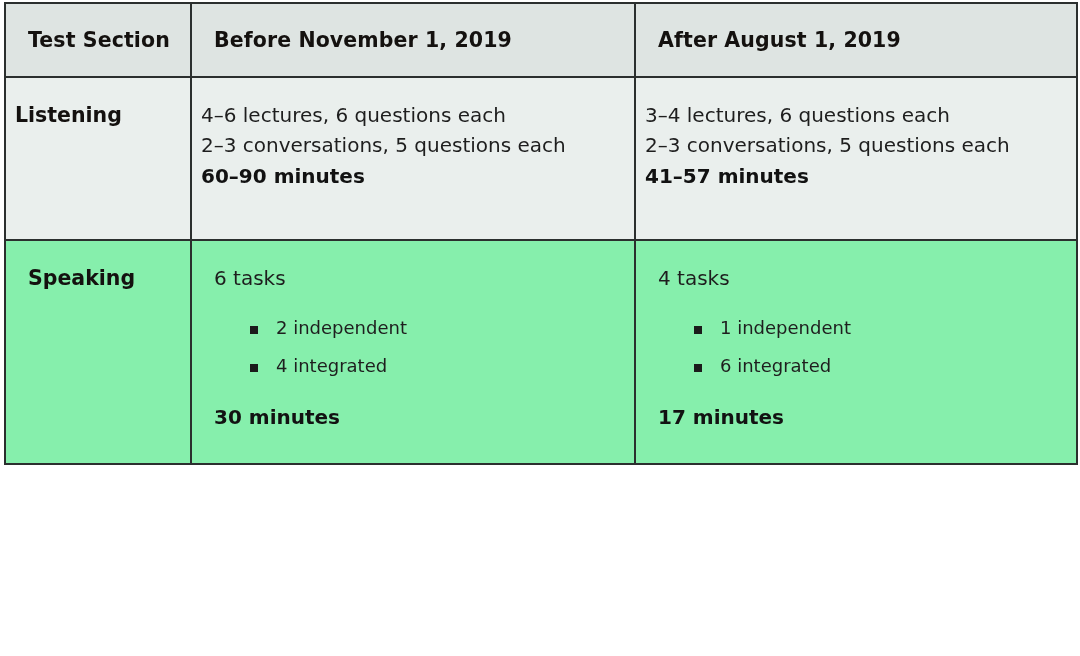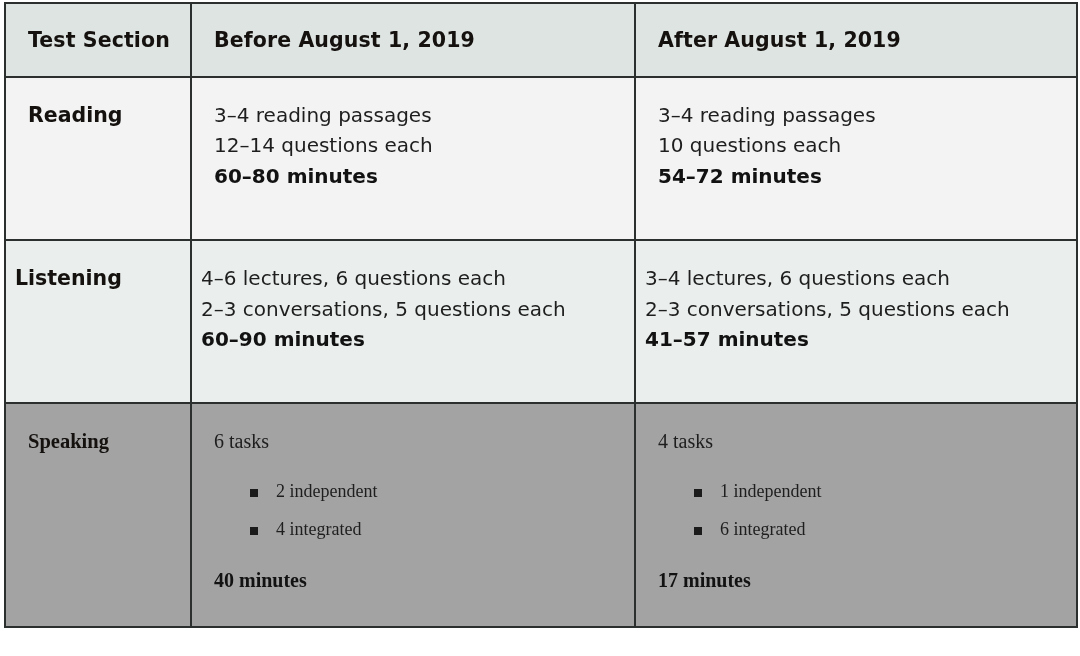--- a/index.html
+++ b/index.html
@@ -49,21 +49,21 @@
     border: 2px solid #2b2f2e;
     vertical-align: top;
     padding: 22px 20px 26px 22px;
     font-size: 20px;
     line-height: 1.52;
     color: #1e1e1e;
   }
 
   tbody tr.row-reading  td { background: #f2f3f2; }
   tbody tr.row-listening td { background: #eaefed; padding-left: 9px; }
-  tbody tr.row-speaking  td { background: #a3a3a3; font-family: Liberation Serif, serif; }
+  tbody tr.row-speaking  td { background: #86efac; }
 
   tbody td.section-cell {
     font-weight: bold;
     font-size: 20.5px;
     color: #14110f;
     white-space: nowrap;
   }
 
   .cell-line { display: block; }
   .cell-line.emphasis { font-weight: bold; color: #121212; }
@@ -99,39 +99,26 @@
 <div class="table-wrap">
   <table class="comparison-table">
     <colgroup>
       <col class="col-section">
       <col class="col-before">
       <col class="col-after">
     </colgroup>
     <thead>
       <tr>
         <th>Test Section</th>
-        <th>Before August 1, 2019</th>
+        <th>Before November 1, 2019</th>
         <th>After August 1, 2019</th>
       </tr>
     </thead>
     <tbody>
 
-      <tr class="row-reading">
-        <td class="section-cell">Reading</td>
-        <td>
-          <span class="cell-line">3–4 reading passages</span>
-          <span class="cell-line">12–14 questions each</span>
-          <span class="cell-line emphasis">60–80 minutes</span>
-        </td>
-        <td>
-          <span class="cell-line">3–4 reading passages</span>
-          <span class="cell-line">10 questions each</span>
-          <span class="cell-line emphasis">54–72 minutes</span>
-        </td>
-      </tr>
 
       <tr class="row-listening">
         <td class="section-cell">Listening</td>
         <td>
           <span class="cell-line">4–6 lectures, 6 questions each</span>
           <span class="cell-line">2–3 conversations, 5 questions each</span>
           <span class="cell-line emphasis">60–90 minutes</span>
         </td>
         <td>
           <span class="cell-line">3–4 lectures, 6 questions each</span>
@@ -147,21 +134,21 @@
           <ul class="task-list">
             <li>
               <span class="bullet-square"></span>
               <span>2 independent</span>
             </li>
             <li>
               <span class="bullet-square"></span>
               <span>4 integrated</span>
             </li>
           </ul>
-          <span class="cell-line emphasis">40 minutes</span>
+          <span class="cell-line emphasis">30 minutes</span>
         </td>
         <td>
           <span class="cell-line">4 tasks</span>
           <ul class="task-list">
             <li>
               <span class="bullet-square"></span>
               <span>1 independent</span>
             </li>
             <li>
               <span class="bullet-square"></span>

